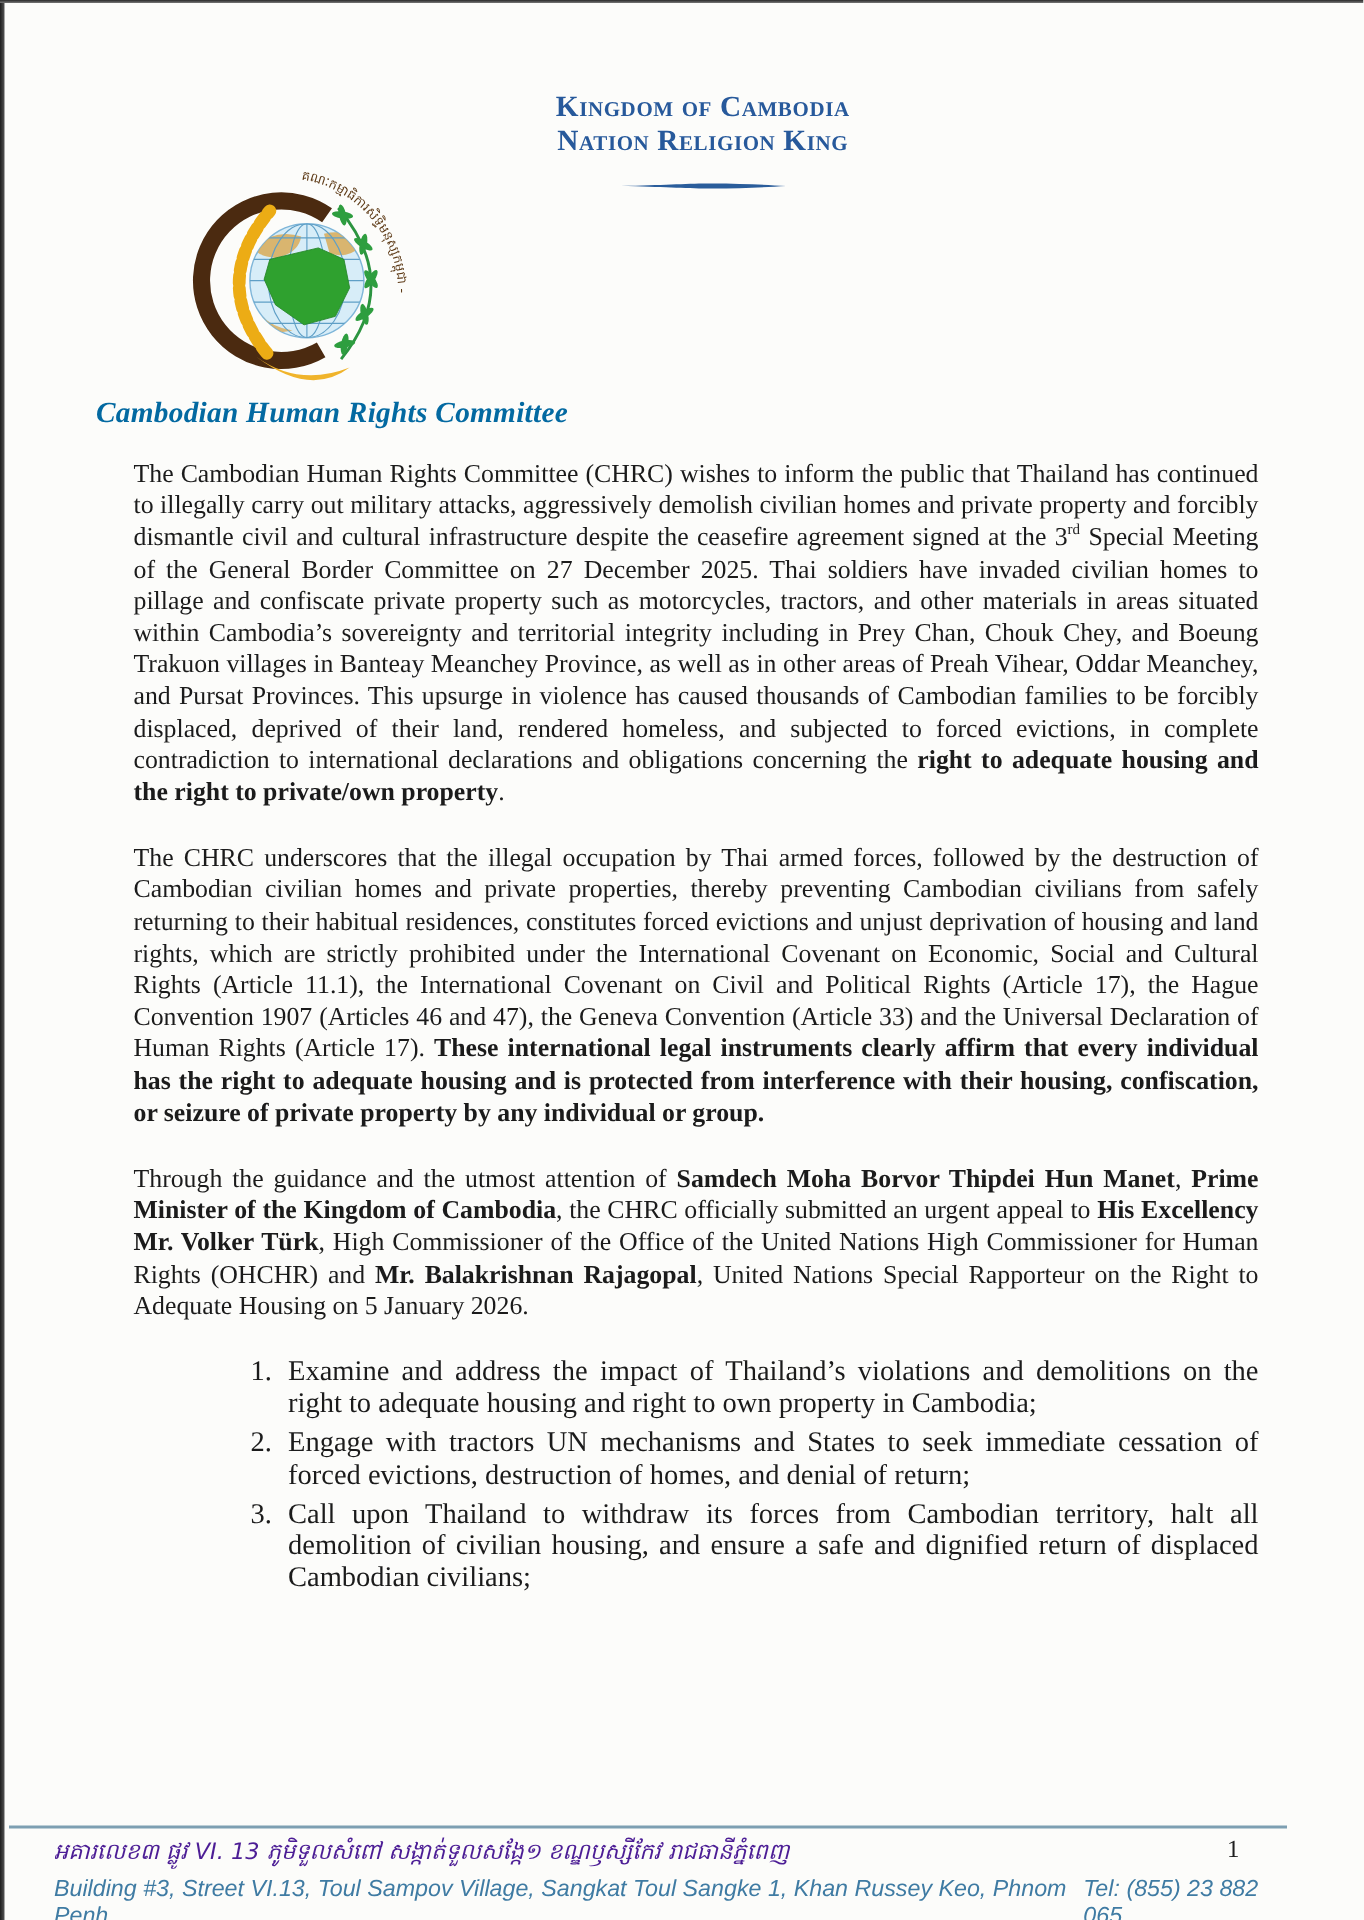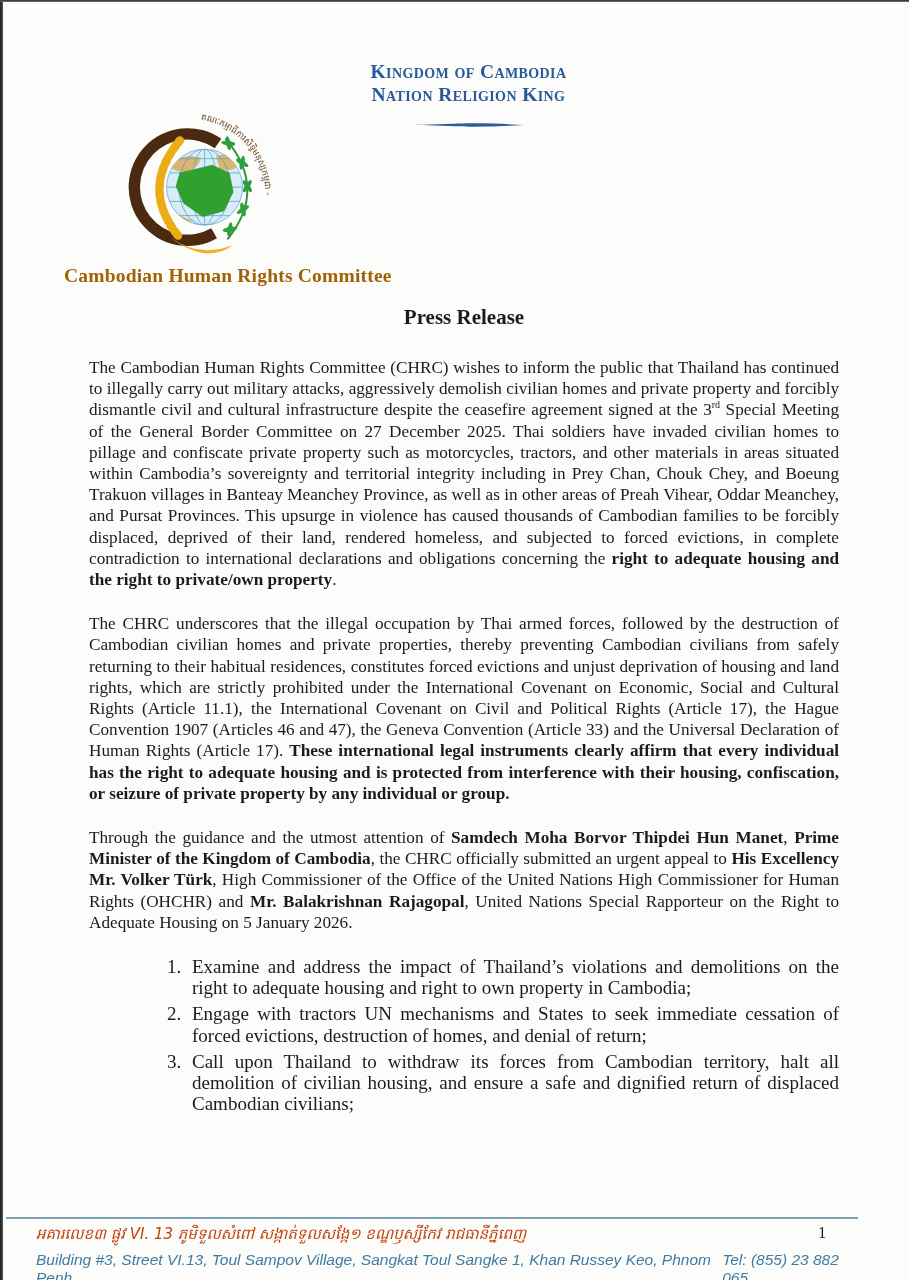--- a/index.html
+++ b/index.html
@@ -11,34 +11,34 @@
   .edge-left{position:absolute;left:0;top:0;width:3px;height:100%;
     background:linear-gradient(90deg,#1d1d1d,#555);}
   .edge-top{position:absolute;left:0;top:0;width:100%;height:2px;
     background:linear-gradient(180deg,#2a2a2a,#777);}
   .letterhead{position:absolute;top:60px;left:0;width:100%;text-align:center;
     transform:translateX(14px);color:#27599b;font-weight:bold;
     font-variant:small-caps;font-size:19.5px;line-height:23px;letter-spacing:.4px;}
   .divider{margin-top:5px;}
   .logo{position:absolute;left:121px;top:96px;}
   .org-name{position:absolute;left:64px;top:265px;font-size:19.5px;
-    font-weight:bold;color:#a16207;letter-spacing:.2px;}
+    font-weight:bold;color:#0369a1;letter-spacing:.2px;font-style:italic;}
   .doc{position:absolute;left:89px;top:305px;width:750px;}
   .doc-title{text-align:center;font-weight:bold;font-size:21px;margin:0 0 27px 0;}
   .para{margin:0 0 23px 0;text-align:justify;font-size:17.2px;line-height:21.2px;}
   .para sup{font-size:10px;line-height:0;}
   .b{font-weight:bold}
   .i{}
   ol.appeal{margin:13px 0 0 0;padding-left:97px;}
   ol.appeal li{margin:0 0 5px 0;padding-left:6px;text-align:justify;
     font-size:19px;line-height:21.2px;}
   .footer-rule{position:absolute;left:6px;top:1217px;width:852px;height:1.6px;
     background:#7d9fb2;}
   .footer-khmer{position:absolute;left:36px;top:1224px;font-size:15px;
-    font-style:italic;color:#c2410c;font-family:"DejaVu Sans", sans-serif;}
+    font-style:italic;color:#4c1d95;font-family:"DejaVu Sans", sans-serif;}
   .page-num{position:absolute;left:818px;top:1223px;font-size:16.5px;color:#1f1f1f;}
   .footer-en{position:absolute;left:36px;top:1251px;width:827px;display:flex;
     justify-content:space-between;font-style:italic;color:#3f7ba3;
     font-size:15.5px;font-family:"Liberation Sans", sans-serif;}
 </style>
 </head>
 <body>
 
 <div class="edge-left"></div>
 <div class="edge-top"></div>
@@ -100,21 +100,20 @@
   </g>
 
   <text font-size="9" fill="#5d3a16" font-family="DejaVu Sans, sans-serif">
     <textPath href="#arcpath">គណៈកម្មាធិការសិទ្ធិមនុស្សកម្ពុជា - គ.ស.ម.ក</textPath>
   </text>
 </svg>
 
 <div class="org-name">Cambodian Human Rights Committee</div>
 
 <div class="doc">
-  <h1 class="doc-title">Press Release</h1>
   <div>
       <p class="para"><span>The Cambodian Human Rights Committee (CHRC) wishes to inform the public that Thailand has continued to illegally carry out military attacks, aggressively demolish civilian homes and private property and forcibly dismantle civil and cultural infrastructure despite the ceasefire agreement signed at the 3</span><sup>rd</sup><span> Special Meeting of the General Border Committee on 27 December 2025. Thai soldiers have invaded civilian homes to pillage and confiscate private property such as motorcycles, tractors, and other materials in areas situated within Cambodia’s sovereignty and territorial integrity including in Prey Chan, Chouk Chey, and Boeung Trakuon villages in Banteay Meanchey Province, as well as in other areas of Preah Vihear, Oddar Meanchey, and Pursat Provinces. This upsurge in violence has caused thousands of Cambodian families to be forcibly displaced, deprived of their land, rendered homeless, and subjected to forced evictions, in complete contradiction to international declarations and obligations concerning the </span><span class="b">right to adequate housing and the right to private/own property</span><span>.</span></p>
       <p class="para"><span>The CHRC underscores that the illegal occupation by Thai armed forces, followed by the destruction of Cambodian civilian homes and private properties, thereby preventing Cambodian civilians from safely returning to their habitual residences, constitutes forced evictions and unjust deprivation of housing and land rights, which are strictly prohibited under the International Covenant on Economic, Social and Cultural Rights (Article 11.1), the International Covenant on Civil and Political Rights (Article 17), the Hague Convention 1907 (Articles 46 and 47), the Geneva Convention (Article 33) and the Universal Declaration of Human Rights (Article 17). </span><span class="b i">These international legal instruments clearly affirm that every individual has the right to adequate housing and is protected from interference with their housing, confiscation, or seizure of private property by any individual or group.</span></p>
       <p class="para"><span class="i">Through the guidance and the utmost attention of </span><span class="b i">Samdech Moha Borvor Thipdei Hun Manet</span><span class="i">, </span><span class="b i">Prime Minister of the Kingdom of Cambodia</span><span class="i">, the CHRC officially submitted an urgent appeal to </span><span class="b i">His Excellency Mr. Volker Türk</span><span class="i">, High Commissioner of the Office of the United Nations High Commissioner for Human Rights (OHCHR) and </span><span class="b i">Mr. Balakrishnan Rajagopal</span><span class="i">, United Nations Special Rapporteur on the Right to Adequate Housing on 5 January 2026.</span></p>
       <ol class="appeal">
         <li><span>Examine and address the impact of Thailand’s violations and demolitions on the right to adequate housing and right to own property in Cambodia;</span></li>
         <li><span>Engage with tractors UN mechanisms and States to seek immediate cessation of forced evictions, destruction of homes, and denial of return;</span></li>
         <li><span>Call upon Thailand to withdraw its forces from Cambodian territory, halt all demolition of civilian housing, and ensure a safe and dignified return of displaced Cambodian civilians;</span></li>
       </ol>
     </div>

